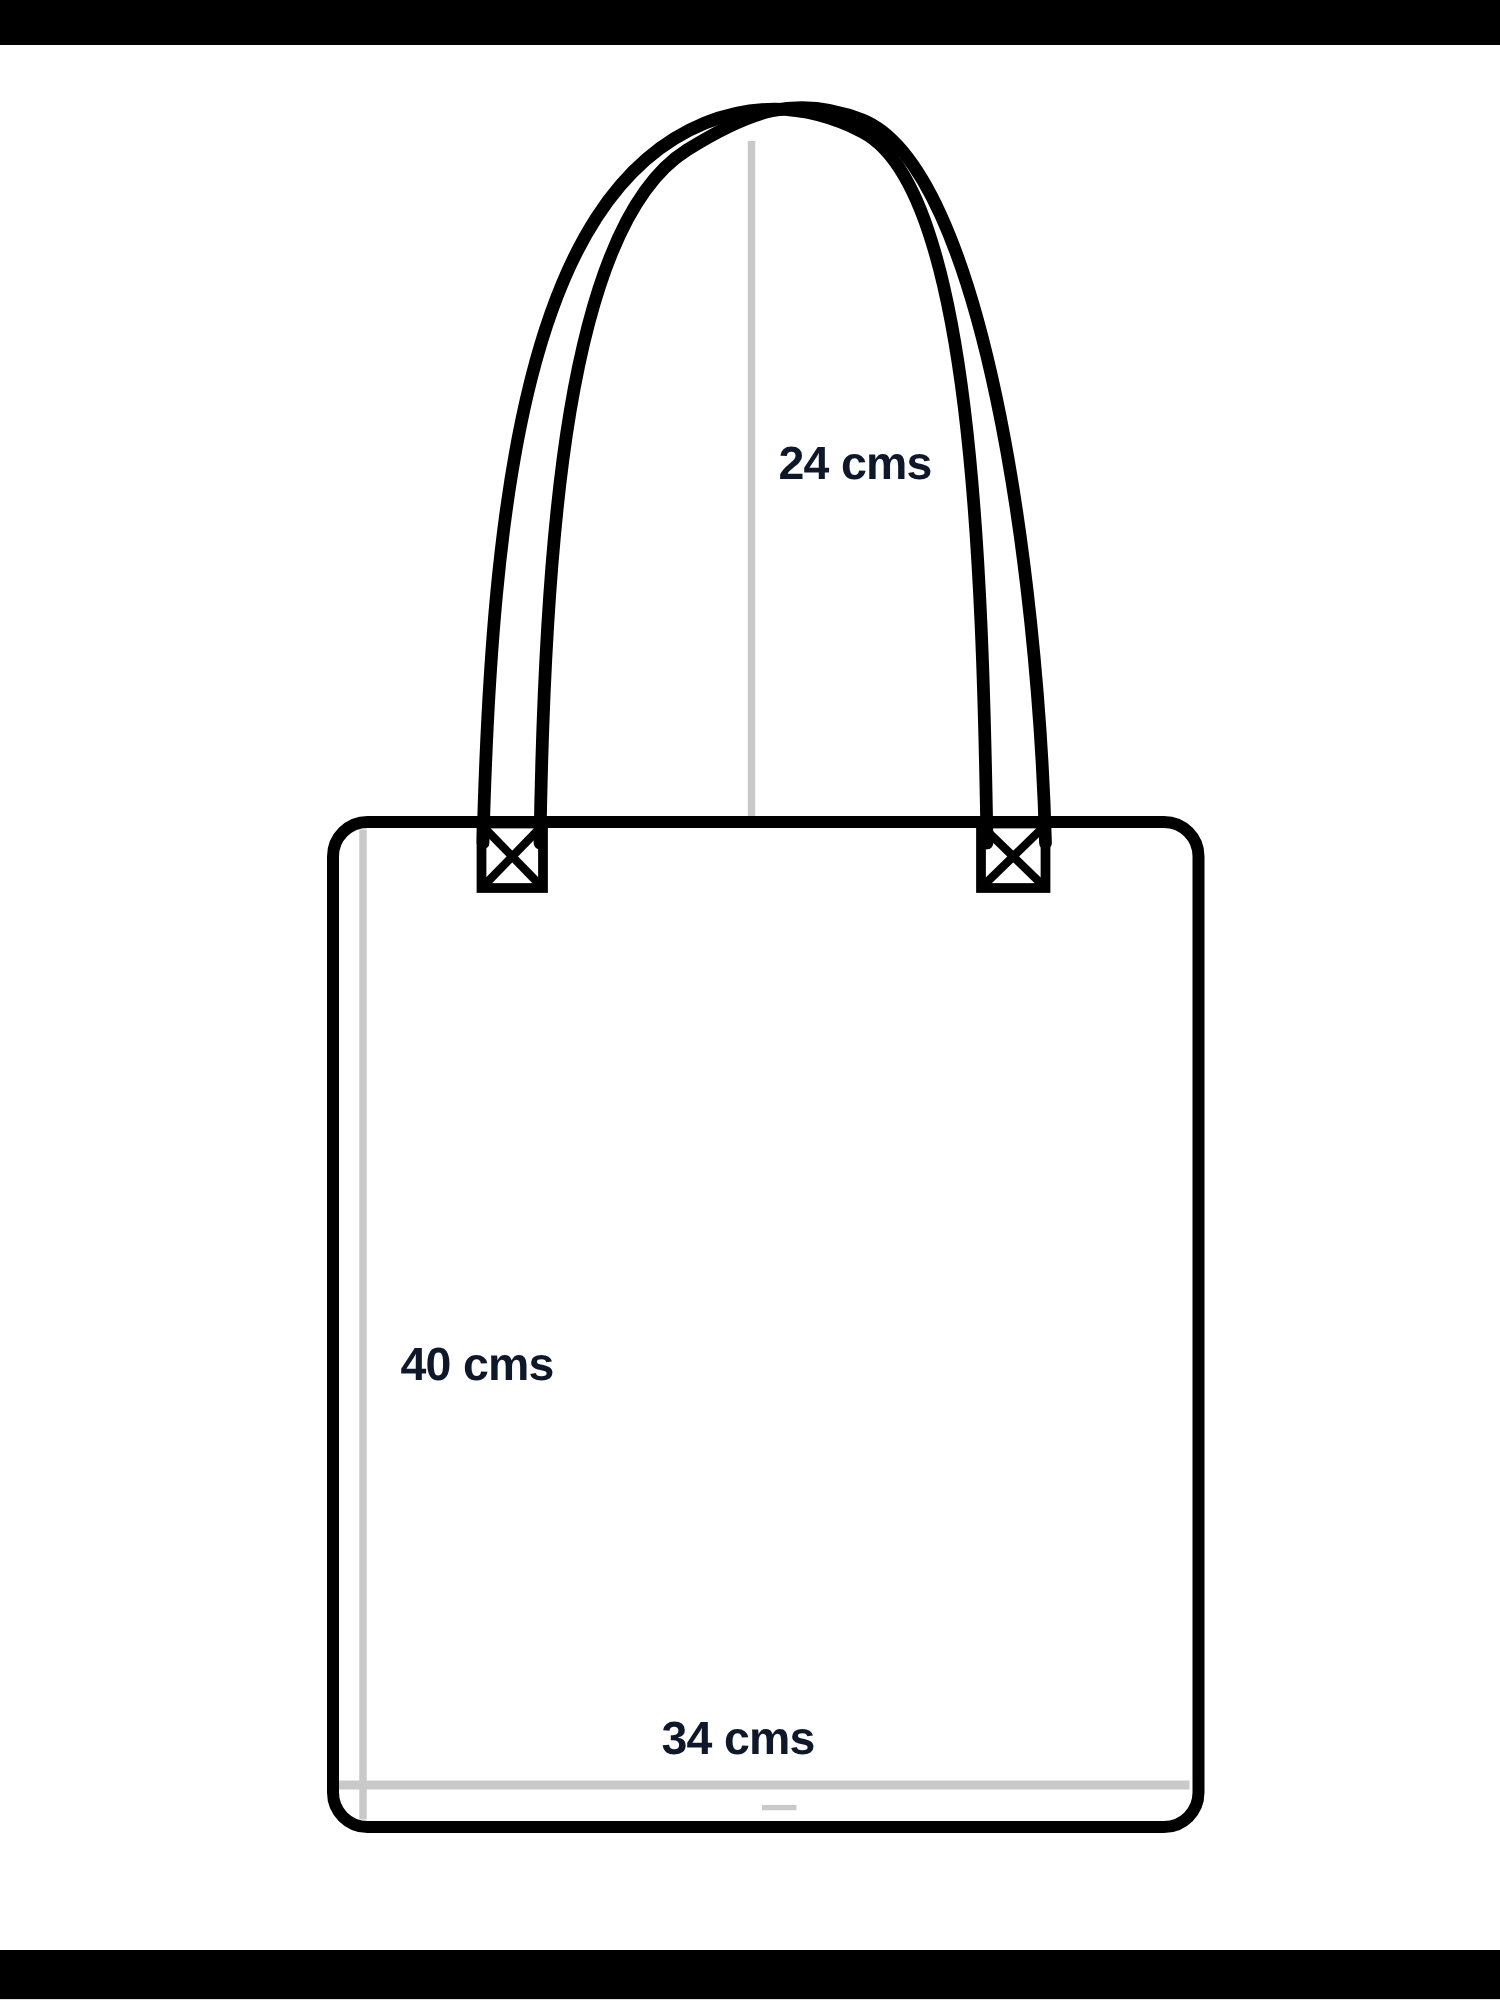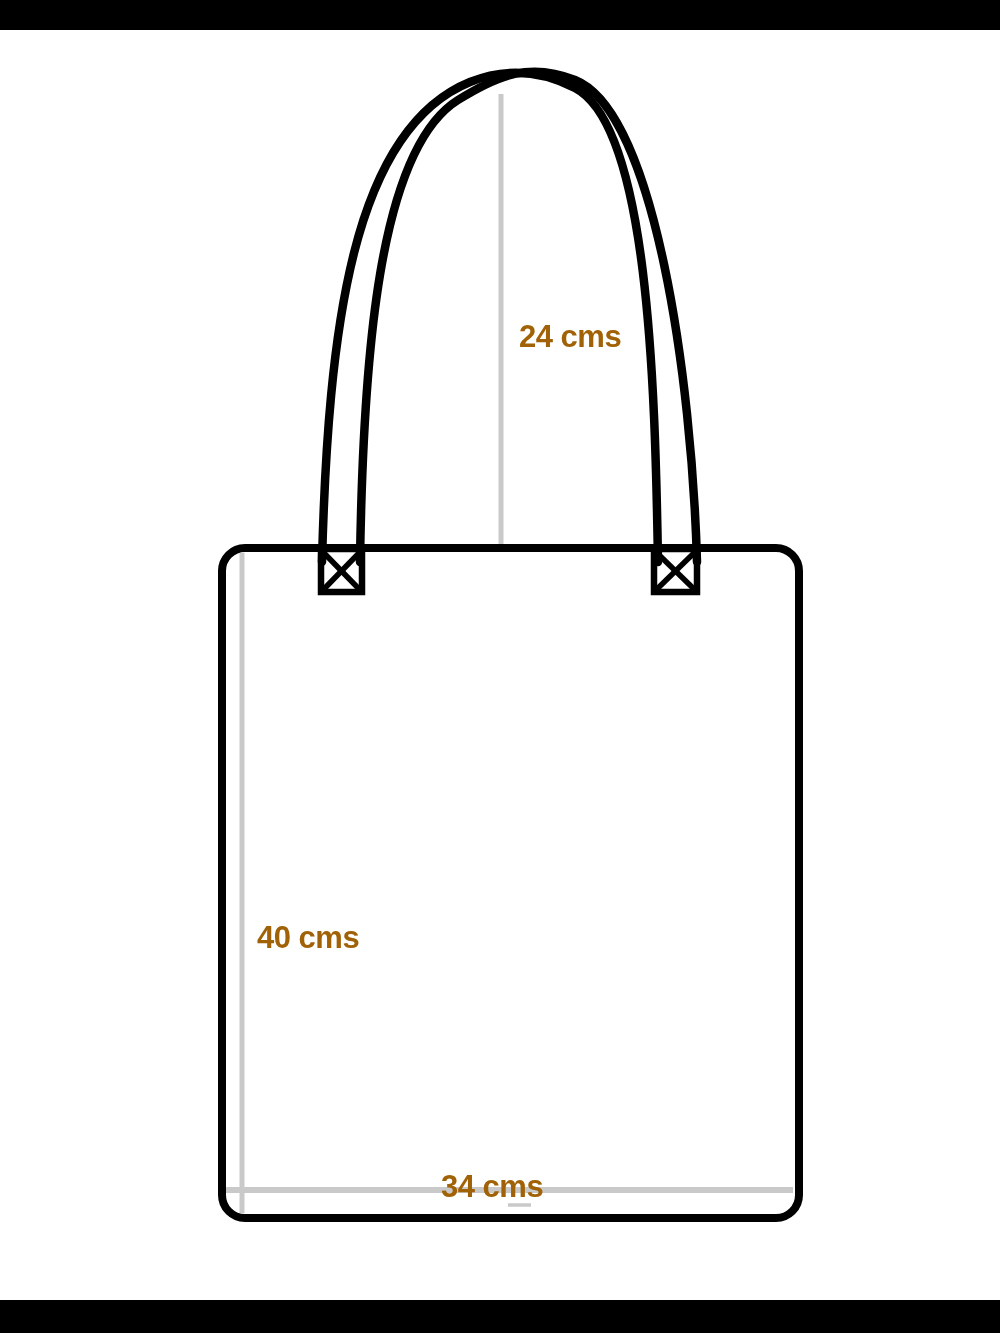--- a/index.html
+++ b/index.html
@@ -22,26 +22,25 @@
     width: 1000px;
     height: 1333px;
     display: block;
   }
   .measure-label {
     position: absolute;
     font-weight: 700;
     font-size: 31px;
     line-height: 31px;
     letter-spacing: -0.5px;
-    color: #a16207;
+    color: #0f172a;
     white-space: nowrap;
-    margin-top: 28px;
   }
   .label-handle { left: 519px; top: 293px; }
-  .label-height { left: 257px; top: 894px; }
+  .label-height { left: 267px; top: 894px; }
   .label-width  { left: 441px; top: 1143px; }
 </style>
 </head>
 <body>
 
 <div class="stage">
 
   <svg class="diagram-svg" viewBox="0 0 1000 1333" xmlns="http://www.w3.org/2000/svg">
 
     <rect x="0" y="0" width="1000" height="30" fill="#000000"></rect>

